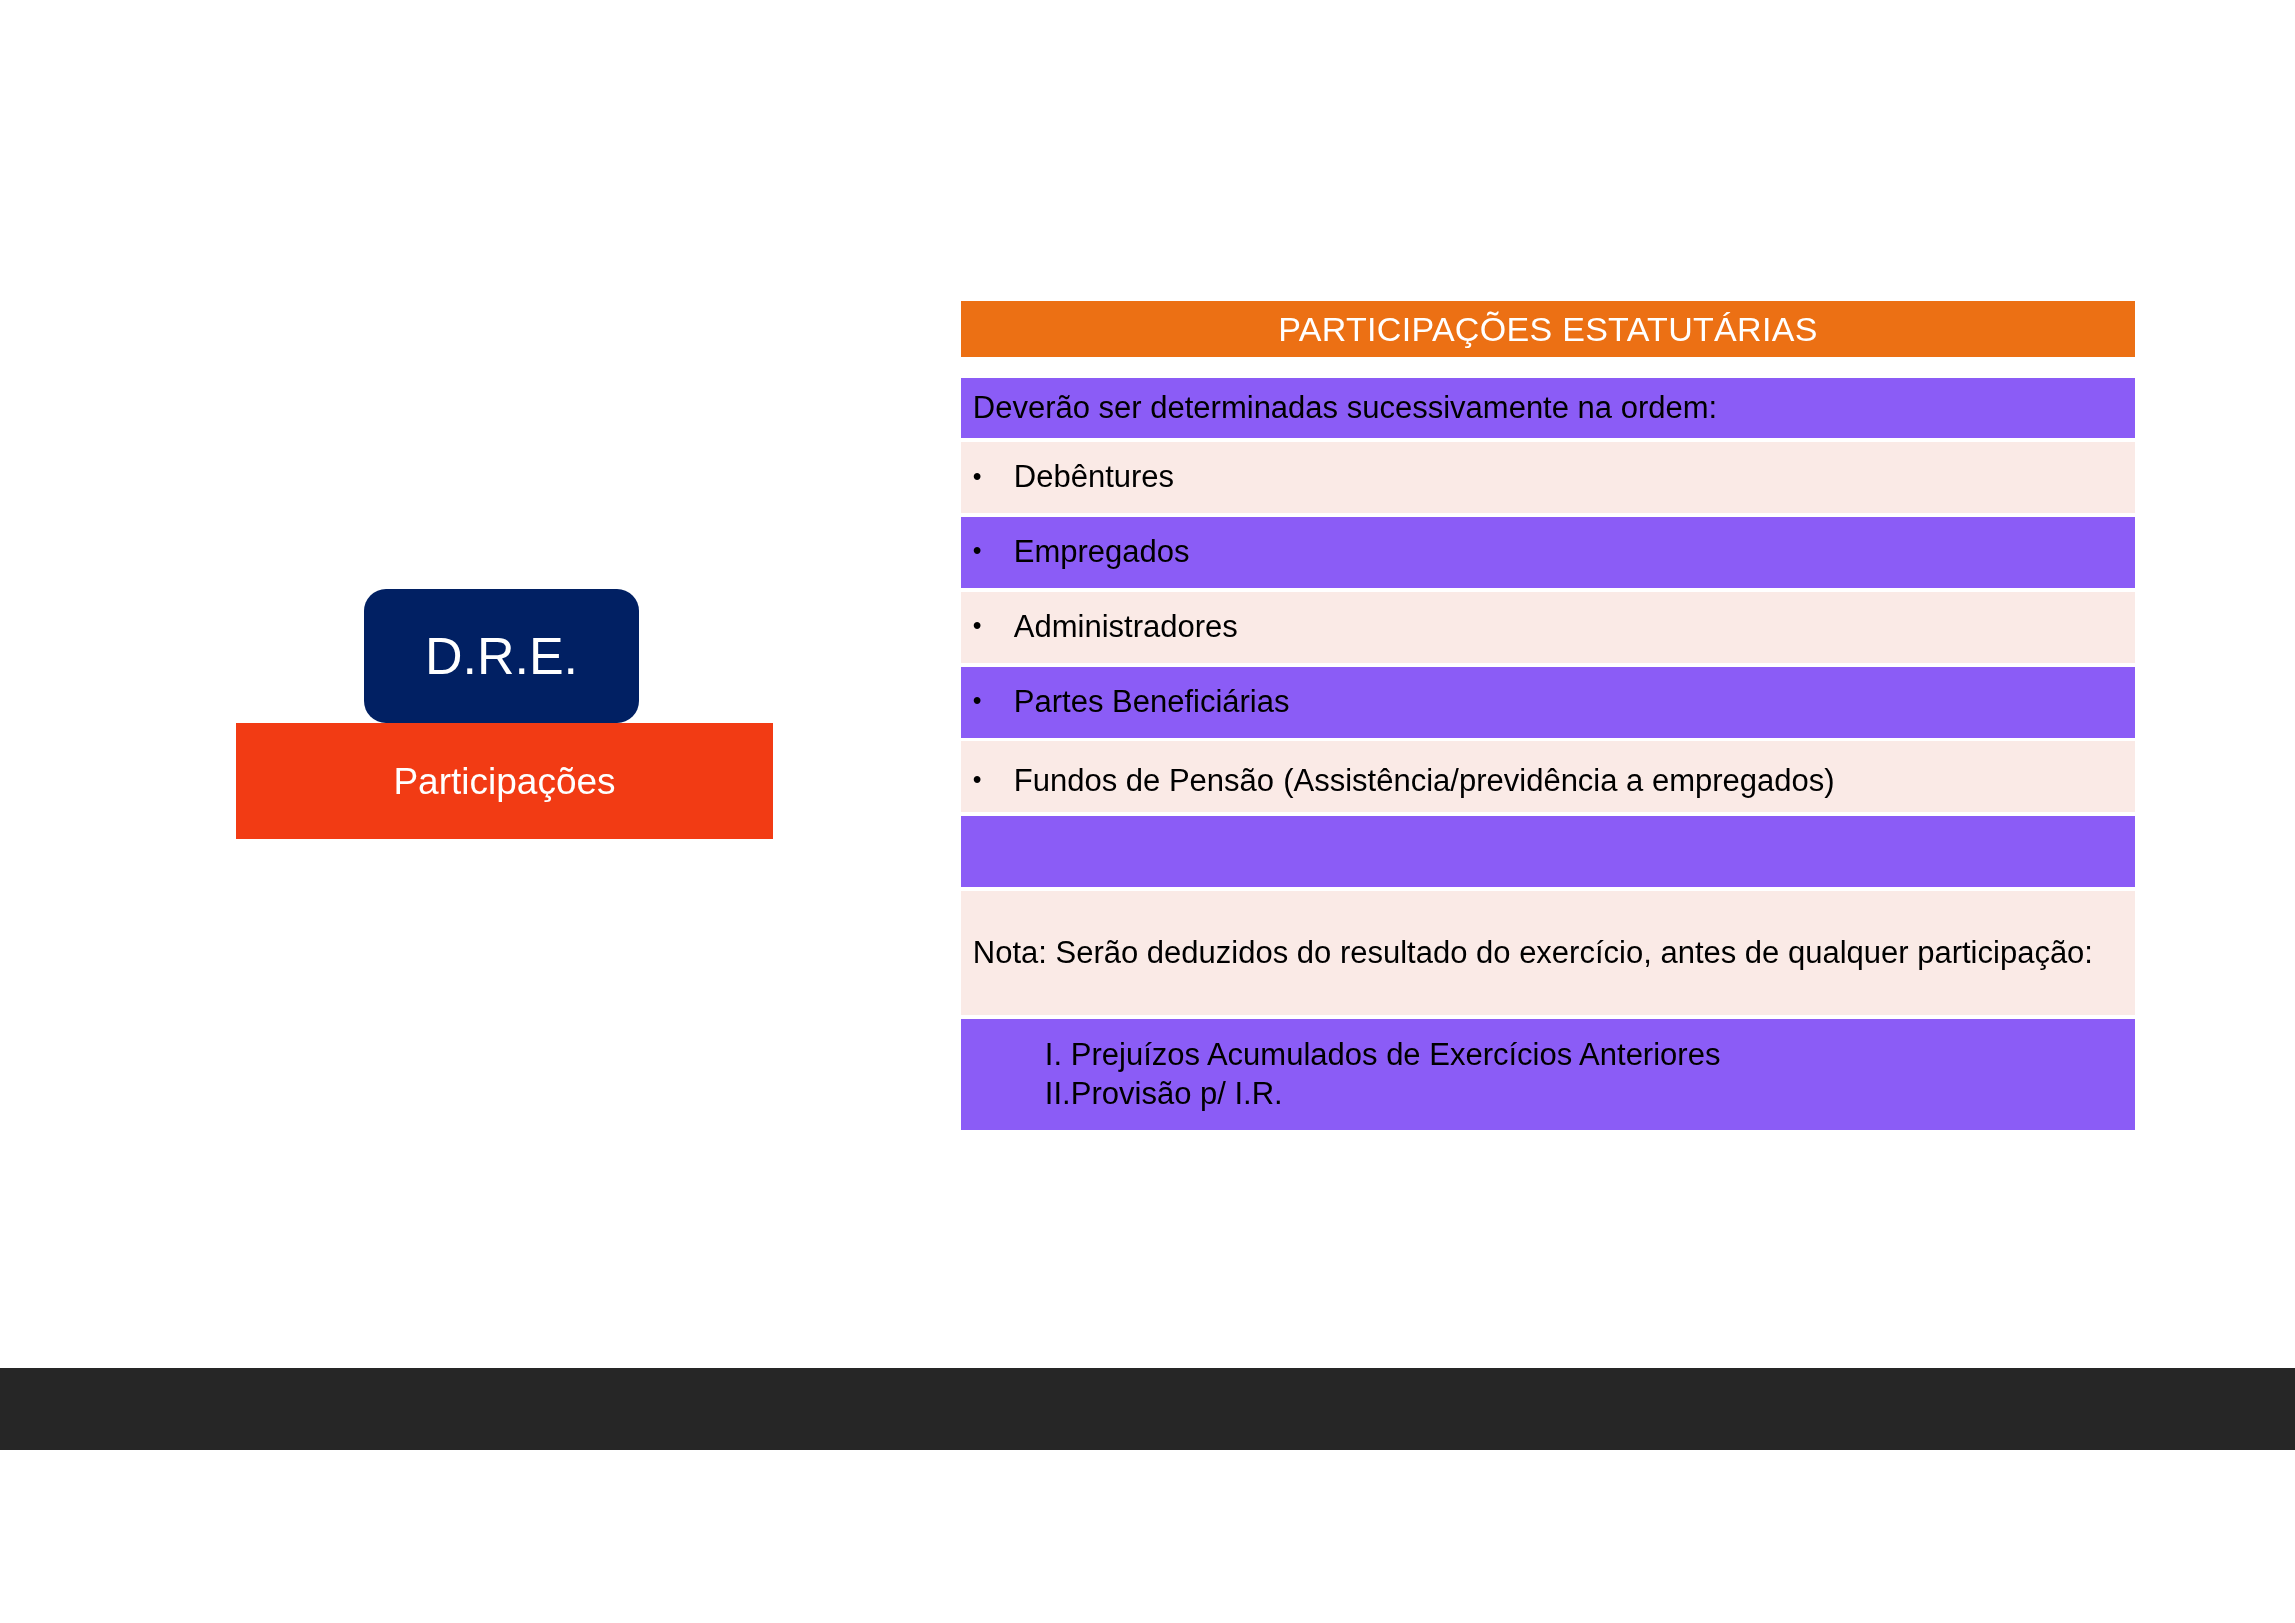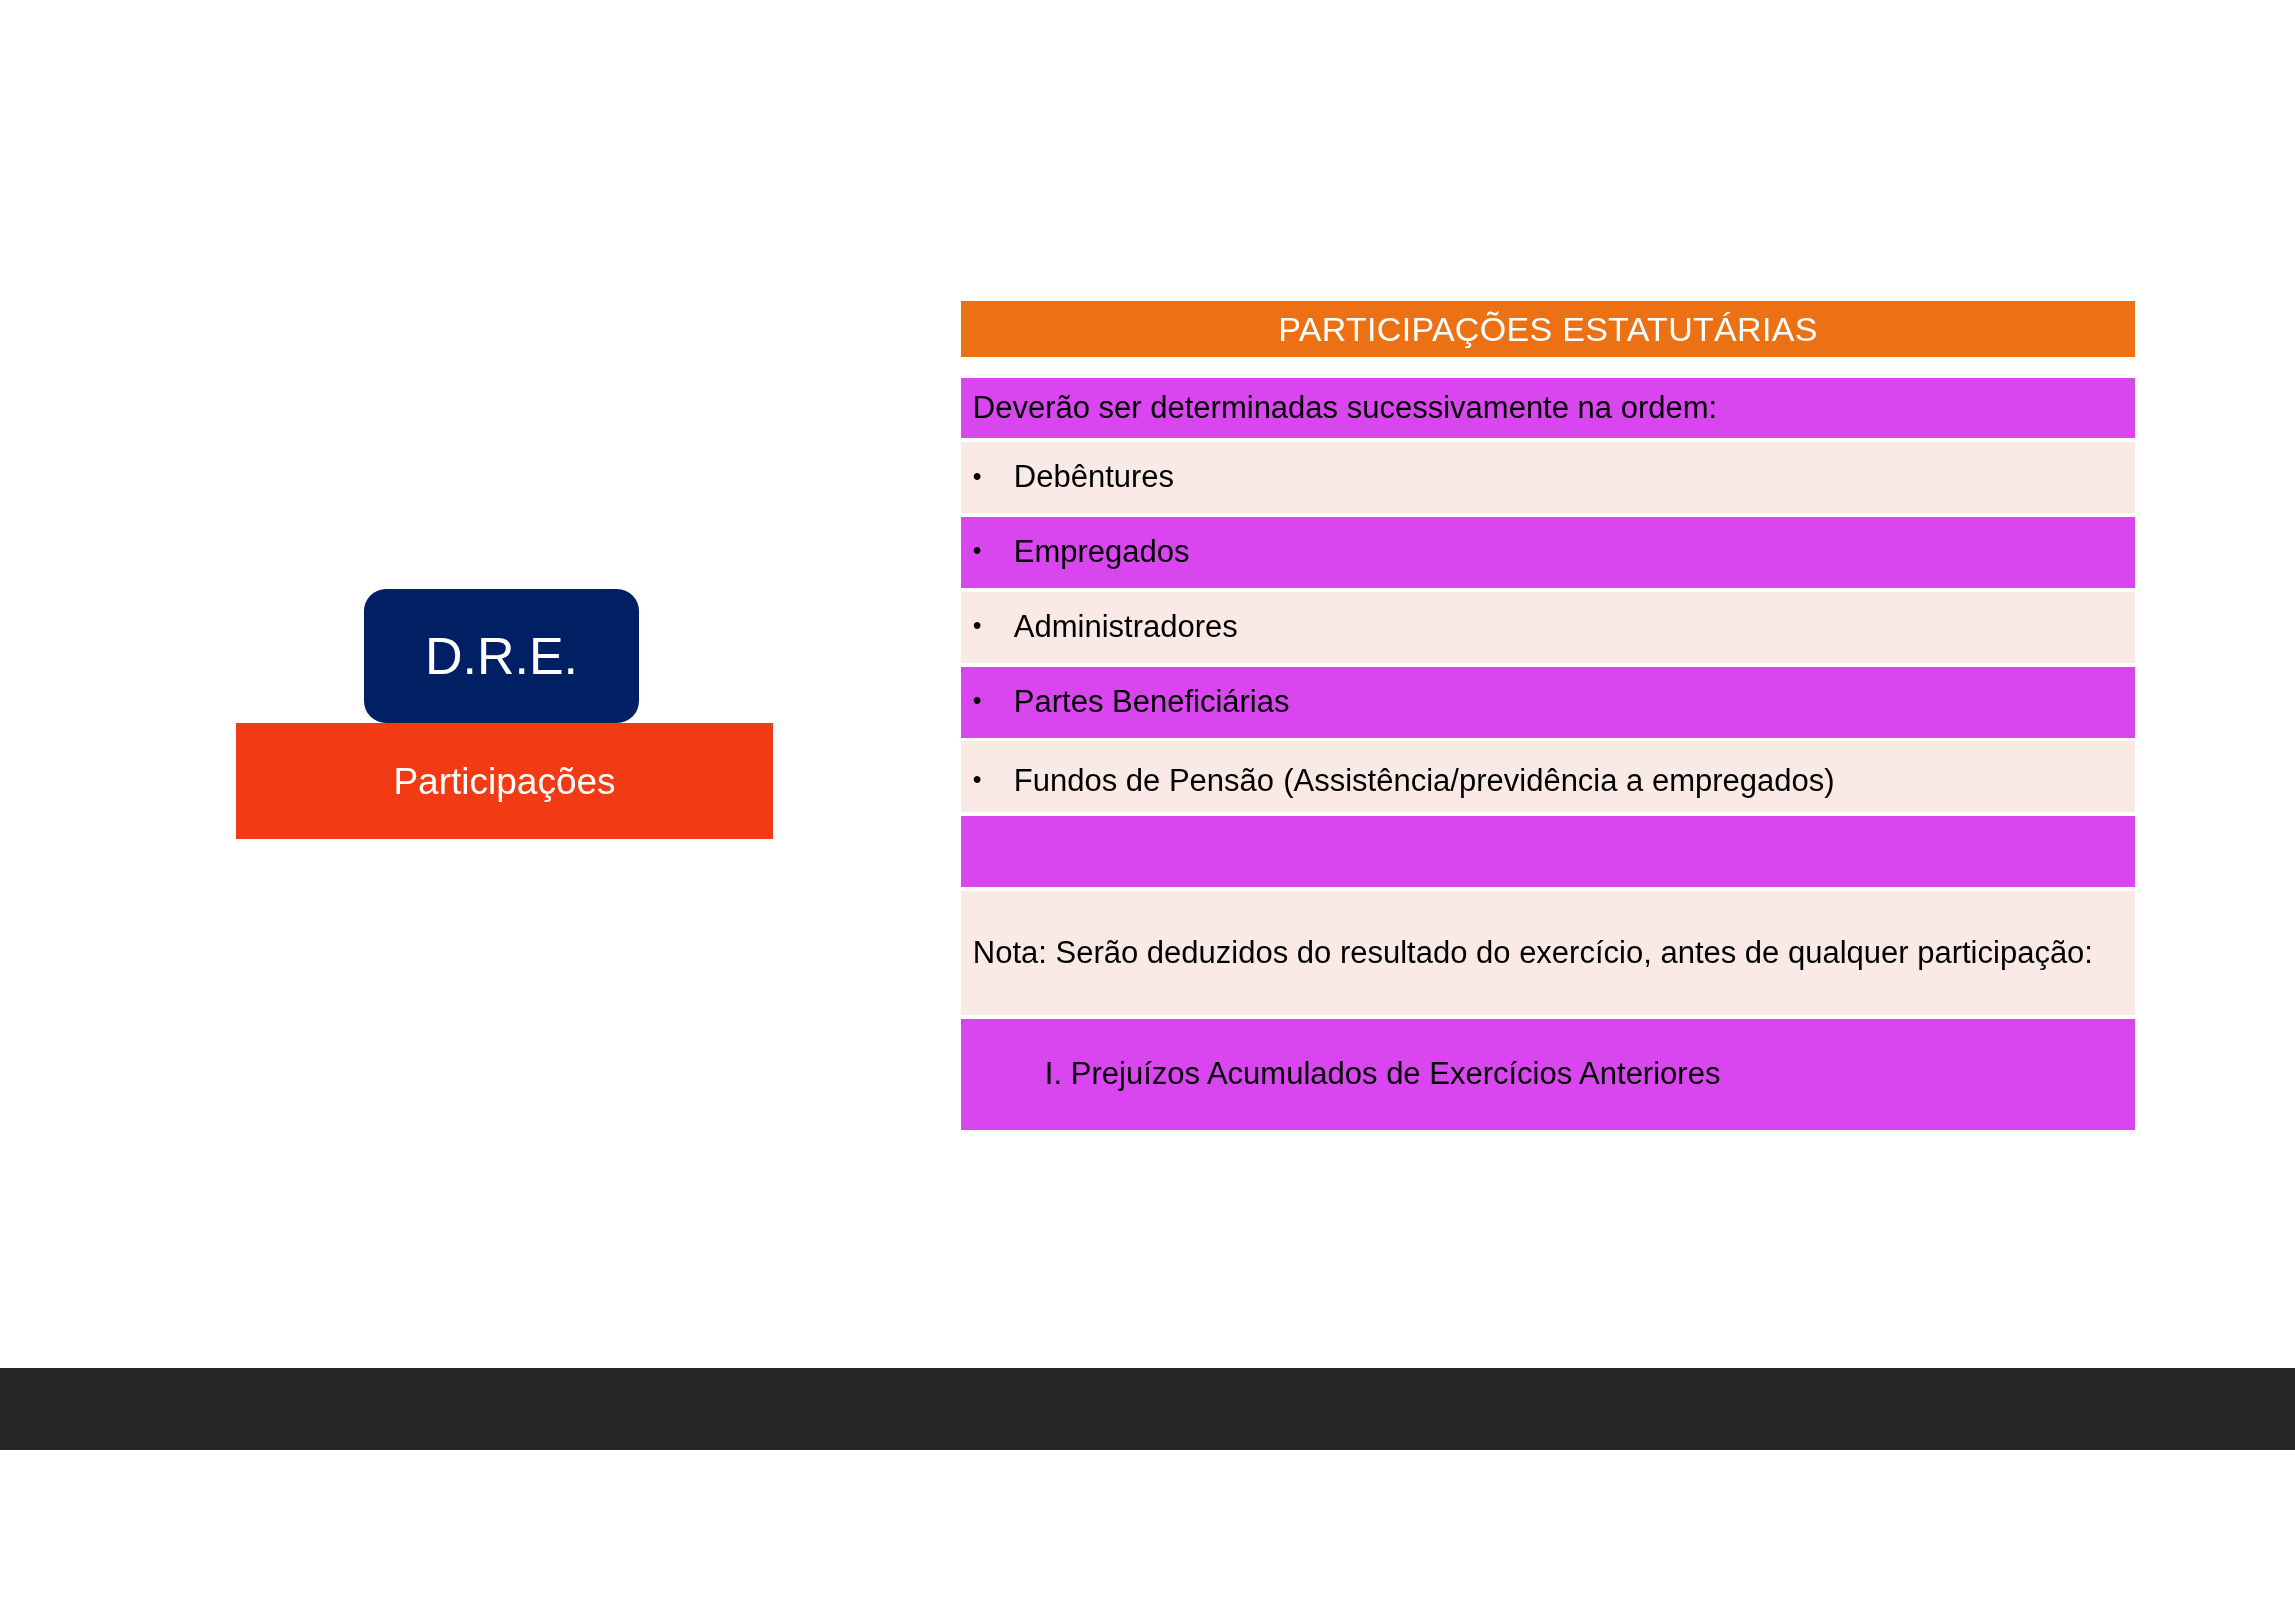--- a/index.html
+++ b/index.html
@@ -78,21 +78,21 @@
     position: absolute;
     left: 961px;
     top: 301px;
     width: 1174px;
   }
 
   .trow {
     box-sizing: border-box;
     width: 100%;
     margin-bottom: 3.9px;
-    background: #d946ef;
+    background: #8b5cf6;
     color: #000000;
     display: flex;
     align-items: center;
   }
   .trow.light { background: #faeae6; }
 
   .trow.header {
     background: #ec7014;
     height: 56px;
     justify-content: center;
@@ -268,20 +268,24 @@
         <span class="nota-strong">Nota:</span><span> Serão deduzidos do resultado do exercício, antes de qualquer participação:</span>
       </span>
     </div>
 
     <div class="trow roman">
       <div class="roman-list">
         <div class="roman-item">
           <span class="roman-num">I.</span>
           <span class="roman-text">Prejuízos Acumulados de Exercícios Anteriores</span>
         </div>
+        <div class="roman-item">
+          <span class="roman-num">II.</span>
+          <span class="roman-text">Provisão p/ I.R.</span>
+        </div>
       </div>
     </div>
 
   </div>
 
   <div id="bottom-bar"></div>
 
 </div>
 
 

